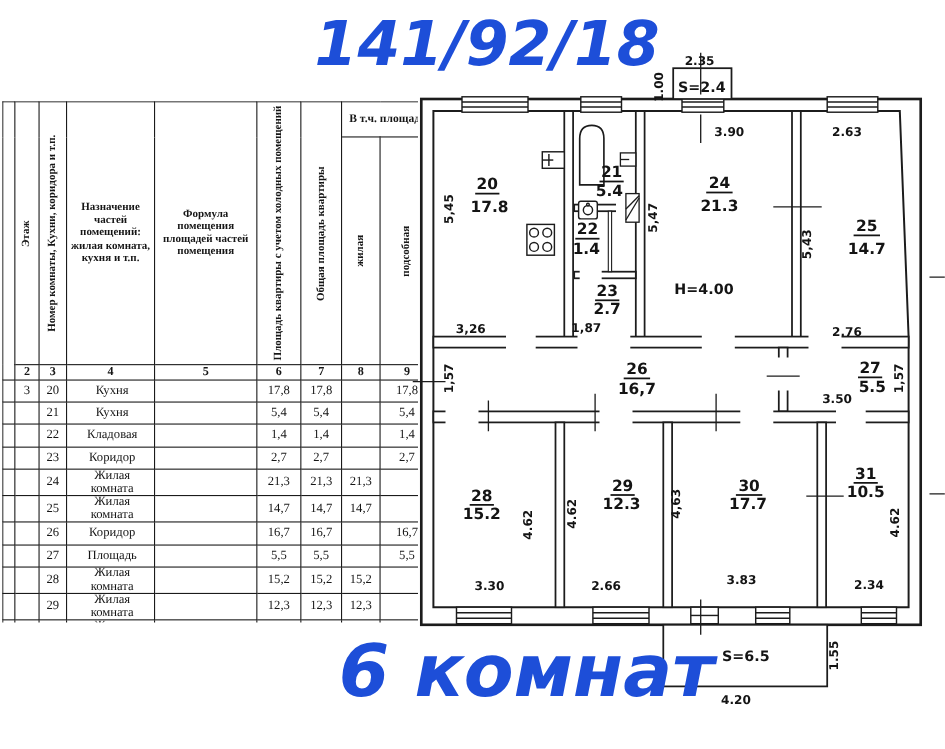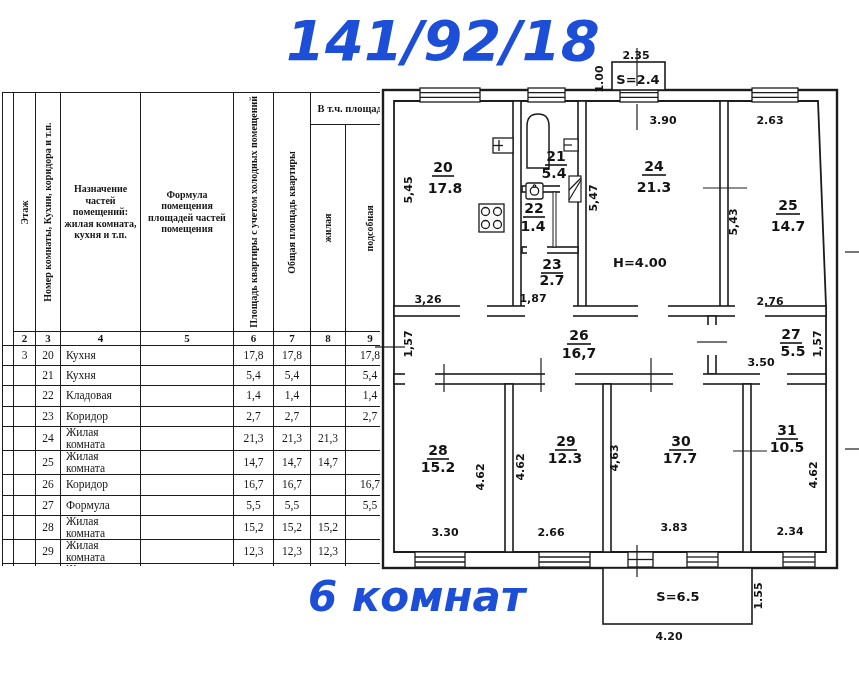--- a/index.html
+++ b/index.html
@@ -1,32 +1,32 @@
 <!DOCTYPE html>
 <html><head>
 <meta charset="utf-8">
 <style>
   html,body{margin:0;padding:0;background:#fff;}
   #page{position:relative;width:859px;height:681px;background:#fff;overflow:hidden;
         font-family:"Liberation Serif",serif;color:#161616;}
   .red-text{position:absolute;color:#1d4ed8;font-family:"DejaVu Sans",sans-serif;
             font-style:italic;font-weight:bold;white-space:nowrap;margin-left:24px;}
   #title{left:262px;top:8px;font-size:56px;}
-  #subtitle{left:284px;top:572px;font-size:42px;}
+  #subtitle{left:284px;top:572px;font-size:66px;}
   .table-wrap{position:absolute;left:2px;top:92px;width:378px;height:474px;overflow:hidden;}
   table{border-collapse:collapse;table-layout:fixed;width:392px;background:#fff;}
   th,td{border:1.5px solid #1b1b1b;overflow:hidden;}
   th{font-weight:bold;vertical-align:middle;}
   .vert{writing-mode:vertical-rl;transform:rotate(180deg);font-size:10px;
         text-align:center;padding:3px 0;line-height:1.05;}
   .hhor{font-size:10px;text-align:center;padding:1px 2px;line-height:1.15;vertical-align:middle;}
   .span-h{font-size:10.5px;text-align:center;height:16px;}
   .nums th{font-size:11px;text-align:center;height:13px;padding:0;}
   tbody td{font-size:11.5px;height:19.4px;padding:0 2px;text-align:center;line-height:1;}
-  tbody td.c-name{text-align:left;padding-left:5px;}
+  tbody td.c-name{text-align:center;padding-left:5px;}
   .sliver{background:#fff;}
   svg text{fill:#141414;text-anchor:middle;font-family:"DejaVu Sans",sans-serif;font-weight:bold;}
   .pn,.pa{font-size:14px;}
   .pd{font-size:11px;}
   .ps{font-size:13px;}
   .pnote{font-size:13px;font-weight:bold;}
 </style>
 </head>
 <body>
 
@@ -148,21 +148,21 @@
             <td></td>
             <td>16,7</td>
             <td>16,7</td>
             <td></td>
             <td>16,7</td>
           </tr>
           <tr>
             <td></td>
             <td></td>
             <td>27</td>
-            <td class="c-name">Формула</td>
+            <td class="c-name">Площадь</td>
             <td></td>
             <td>5,5</td>
             <td>5,5</td>
             <td></td>
             <td>5,5</td>
           </tr>
           <tr>
             <td></td>
             <td></td>
             <td>28</td>

